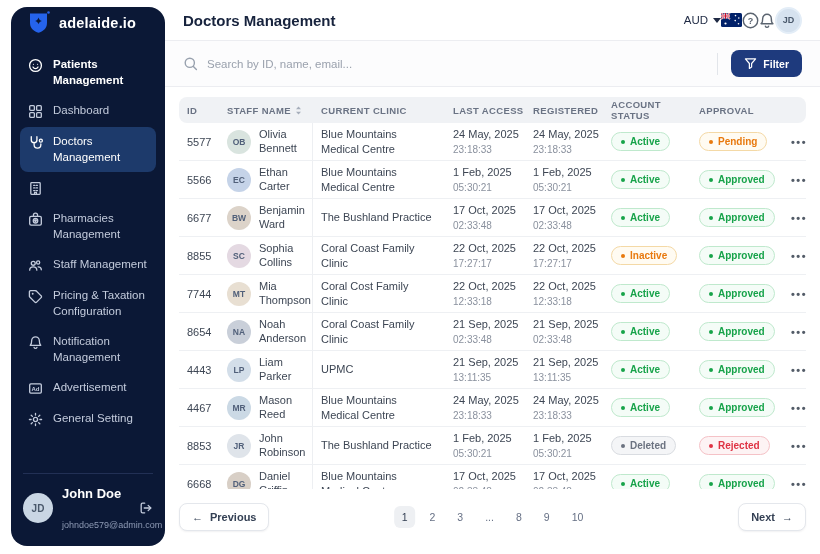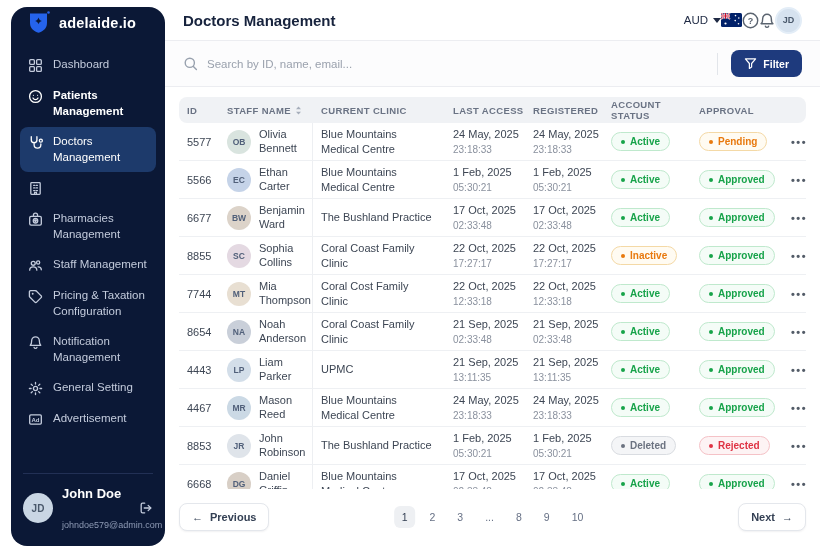--- a/index.html
+++ b/index.html
@@ -89,42 +89,42 @@
         <svg width="24" height="25" viewBox="0 0 24 25">
           <path d="M3 3.5h17v9.5c0 5.5-4.2 8.6-8.5 9.8C7.2 21.6 3 18.5 3 13Z" fill="#2563EB"></path>
           <path d="M11.5 7.5c.6 2 1.4 2.8 3.4 3.4-2 .6-2.8 1.4-3.4 3.4-.6-2-1.4-2.8-3.4-3.4 2-.6 2.8-1.4 3.4-3.4Z" fill="#0B1836"></path>
           <circle cx="21.5" cy="2.5" r="1.3" fill="#2563EB"></circle>
         </svg>
       </span>
       <span class="logo-text">adelaide.io</span>
     </div>
 
     <nav class="nav">
+        <div class="nav-item bold">
+          <span style="display: flex;">
+            <svg width="15" height="15" viewBox="0 0 16 16" fill="none" stroke="currentColor" stroke-width="1.4" stroke-linecap="round" stroke-linejoin="round">
+              <circle cx="8" cy="8" r="6.3"></circle>
+              <circle cx="5.8" cy="6.7" r="0.6" fill="currentColor" stroke="none"></circle>
+              <circle cx="10.2" cy="6.7" r="0.6" fill="currentColor" stroke="none"></circle>
+              <path d="M5.3 9.6c.6 1.1 1.6 1.7 2.7 1.7s2.1-.6 2.7-1.7"></path>
+            </svg>
+          </span>
+          <span>Patients Management</span>
+        </div>
         <div class="nav-item">
           <span style="display: flex;">
             <svg width="15" height="15" viewBox="0 0 16 16" fill="none" stroke="currentColor" stroke-width="1.4" stroke-linecap="round" stroke-linejoin="round">
               <rect x="1.8" y="1.8" width="5" height="5" rx="1"></rect>
               <rect x="9.2" y="1.8" width="5" height="5" rx="1"></rect>
               <rect x="1.8" y="9.2" width="5" height="5" rx="1"></rect>
               <rect x="9.2" y="9.2" width="5" height="5" rx="1"></rect>
             </svg>
           </span>
           <span>Dashboard</span>
         </div>
-        <div class="nav-item bold">
-          <span style="display: flex;">
-            <svg width="15" height="15" viewBox="0 0 16 16" fill="none" stroke="currentColor" stroke-width="1.4" stroke-linecap="round" stroke-linejoin="round">
-              <circle cx="8" cy="8" r="6.3"></circle>
-              <circle cx="5.8" cy="6.7" r="0.6" fill="currentColor" stroke="none"></circle>
-              <circle cx="10.2" cy="6.7" r="0.6" fill="currentColor" stroke="none"></circle>
-              <path d="M5.3 9.6c.6 1.1 1.6 1.7 2.7 1.7s2.1-.6 2.7-1.7"></path>
-            </svg>
-          </span>
-          <span>Patients Management</span>
-        </div>
         <div class="nav-item active">
           <span style="display: flex;">
             <svg width="15" height="15" viewBox="0 0 16 16" fill="none" stroke="currentColor" stroke-width="1.4" stroke-linecap="round" stroke-linejoin="round">
               <path d="M3.5 1.8v3.4a3 3 0 0 0 6 0V1.8"></path>
               <path d="M6.5 8.4v2a3.6 3.6 0 0 0 7.2 0v-0.9"></path>
               <circle cx="13.7" cy="6" r="1.6"></circle>
             </svg>
           </span>
           <span>Doctors Management</span>
         </div>
@@ -172,34 +172,34 @@
             <svg width="15" height="15" viewBox="0 0 16 16" fill="none" stroke="currentColor" stroke-width="1.4" stroke-linecap="round" stroke-linejoin="round">
               <path d="M8 1.9a4.1 4.1 0 0 0-4.1 4.1c0 3.9-1.5 5-1.5 5h11.2s-1.5-1.1-1.5-5A4.1 4.1 0 0 0 8 1.9Z"></path>
               <path d="M6.5 13.3a1.6 1.6 0 0 0 3 0"></path>
             </svg>
           </span>
           <span>Notification Management</span>
         </div>
         <div class="nav-item">
           <span style="display: flex;">
             <svg width="15" height="15" viewBox="0 0 16 16" fill="none" stroke="currentColor" stroke-width="1.4" stroke-linecap="round" stroke-linejoin="round">
+              <rect x="1.8" y="3" width="12.4" height="10" rx="1.2"></rect>
+              <text x="8" y="10.6" text-anchor="middle" font-size="6.5" font-weight="bold" font-family="Liberation Sans, sans-serif" fill="currentColor" stroke="none">Ad</text>
+            </svg>
+          </span>
+          <span>Advertisement</span>
+        </div>
+        <div class="nav-item">
+          <span style="display: flex;">
+            <svg width="15" height="15" viewBox="0 0 16 16" fill="none" stroke="currentColor" stroke-width="1.4" stroke-linecap="round" stroke-linejoin="round">
               <circle cx="8" cy="8" r="2.2"></circle>
               <path d="M8 1.5v1.8M8 12.7v1.8M1.5 8h1.8M12.7 8h1.8M3.4 3.4l1.3 1.3M11.3 11.3l1.3 1.3M12.6 3.4l-1.3 1.3M4.7 11.3l-1.3 1.3"></path>
             </svg>
           </span>
           <span>General Setting</span>
-        </div>
-        <div class="nav-item">
-          <span style="display: flex;">
-            <svg width="15" height="15" viewBox="0 0 16 16" fill="none" stroke="currentColor" stroke-width="1.4" stroke-linecap="round" stroke-linejoin="round">
-              <rect x="1.8" y="3" width="12.4" height="10" rx="1.2"></rect>
-              <text x="8" y="10.6" text-anchor="middle" font-size="6.5" font-weight="bold" font-family="Liberation Sans, sans-serif" fill="currentColor" stroke="none">Ad</text>
-            </svg>
-          </span>
-          <span>Advertisement</span>
         </div>
       </nav>
 
     <div class="user-block">
       <div class="user-avatar">JD</div>
       <div class="user-meta">
         <div class="user-name">John Doe</div>
         <div class="user-email">johndoe579@admin.com</div>
       </div>
       <button class="logout-btn" title="Log out">

